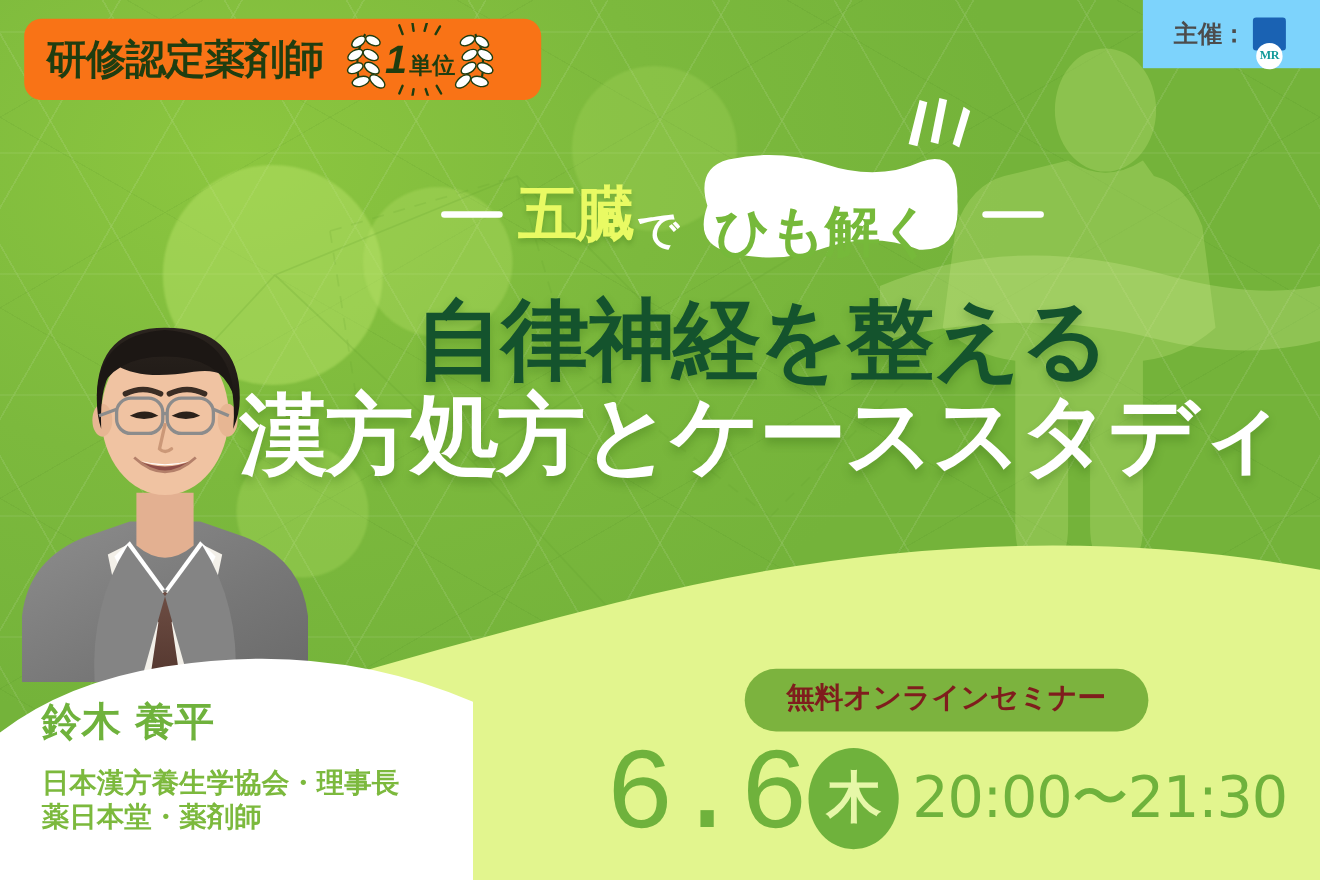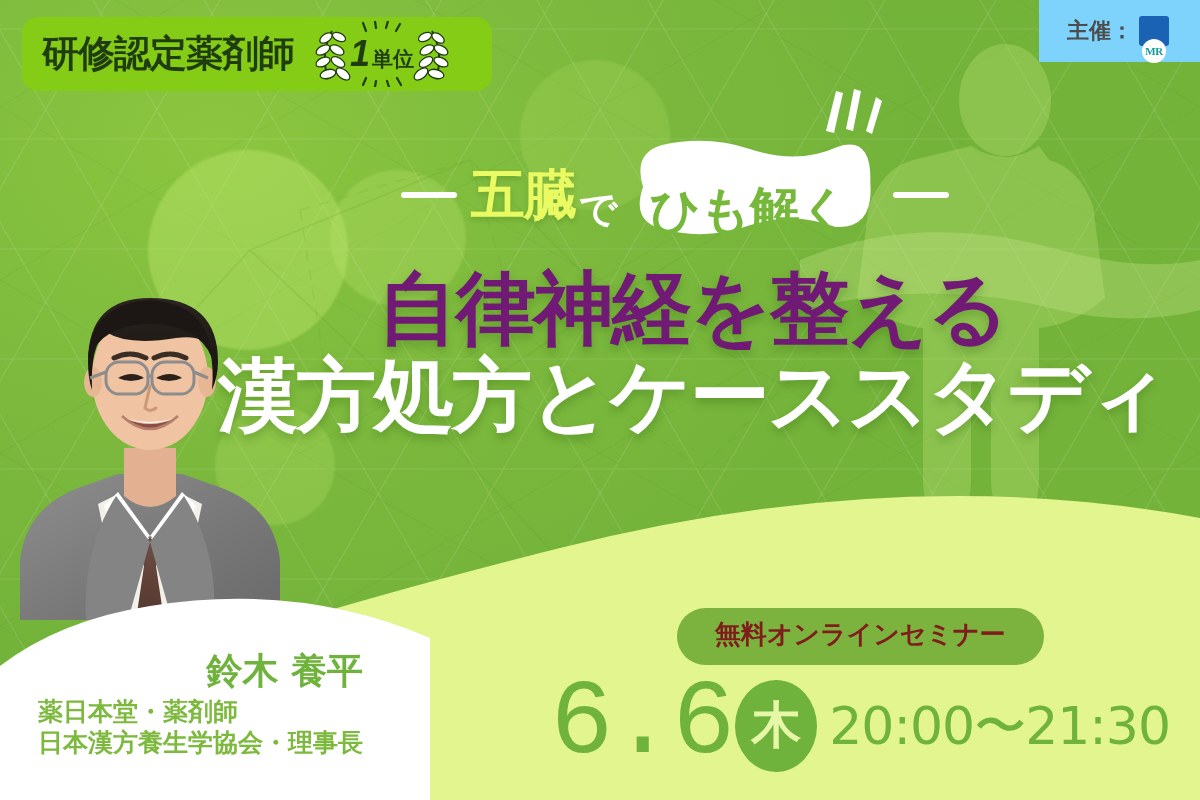--- a/index.html
+++ b/index.html
@@ -55,21 +55,21 @@
 
   
   .bottom-swoosh{
     position:absolute; left:0; right:0; bottom:0; height:330px;
   }
 
   
   .credential{
     position:absolute; left:22px; top:17px;
     height:74px; width:470px;
-    background:#84cc16;
+    background:#f97316;
     border-radius:16px;
     display:flex; align-items:center;
     padding:0 18px 0 20px;
     z-index:8;
   }
   .credential-text{
     font-size:37px; font-weight:bold; color:#1f3d10;
     letter-spacing:-1px; white-space:nowrap;
     font-family:"DejaVu Sans","Liberation Sans",sans-serif;
   }
@@ -171,21 +171,21 @@
     font-family:"DejaVu Sans","Liberation Sans",sans-serif;
     letter-spacing:-1px;
   }
 
   
   .title-block{
     position:absolute; left:0; right:0; top:268px; z-index:6;
     text-align:center; padding-left:185px;
   }
   .title-1{
-    font-size:80px; font-weight:bold; color:#701a75; line-height:1.02;
+    font-size:80px; font-weight:bold; color:#14532d; line-height:1.02;
     text-shadow:0 5px 9px rgba(40,90,10,.28);
     font-family:"DejaVu Sans","Liberation Sans",sans-serif;
     letter-spacing:-2px;
   }
   .title-2{
     font-size:80px; font-weight:bold; color:#ffffff; line-height:1.05;
     text-shadow:0 5px 9px rgba(40,90,10,.28);
     font-family:"DejaVu Sans","Liberation Sans",sans-serif;
     letter-spacing:-2px;
     margin-top:4px;
@@ -202,21 +202,21 @@
   
   .white-panel{
     position:absolute; left:0; bottom:0; width:430px; height:230px; z-index:7;
   }
   .speaker-info{
     position:absolute; left:38px; bottom:42px; z-index:9;
   }
   .speaker-name{
     font-size:36px; font-weight:bold; color:#6fb23c; line-height:1.1;
     font-family:"DejaVu Sans","Liberation Sans",sans-serif;
-    margin-bottom:5px; white-space:nowrap;text-align:right;
+    margin-bottom:19px; white-space:nowrap;
   }
   .speaker-role{
     font-size:25px; font-weight:bold; color:#7cb93d; line-height:1.25;
     font-family:"DejaVu Sans","Liberation Sans",sans-serif;
     white-space:nowrap;
   }
 
   
   .date-block{
     position:absolute; right:30px; bottom:26px; z-index:9;
@@ -454,22 +454,22 @@
       </g>
     </svg>
   </div>
 
   <svg class="white-panel" viewBox="0 0 430 230" preserveAspectRatio="none">
     <path d="M0 230 L430 230 L430 68 Q300 12 150 36 Q60 50 0 96 Z" fill="#ffffff"></path>
   </svg>
 
   <div class="speaker-info">
     <div class="speaker-name">鈴木 養平</div>
+    <div class="speaker-role">日本漢方養生学協会・理事長</div>
     <div class="speaker-role">薬日本堂・薬剤師</div>
-    <div class="speaker-role">日本漢方養生学協会・理事長</div>
   </div>
 
   <div class="date-block">
     <div class="free-pill">無料オンラインセミナー</div>
     <div class="date-row">
       <span class="date-num">6.6</span>
       <span class="dow">木</span>
       <span class="time">20:00〜21:30</span>
     </div>
   </div>

